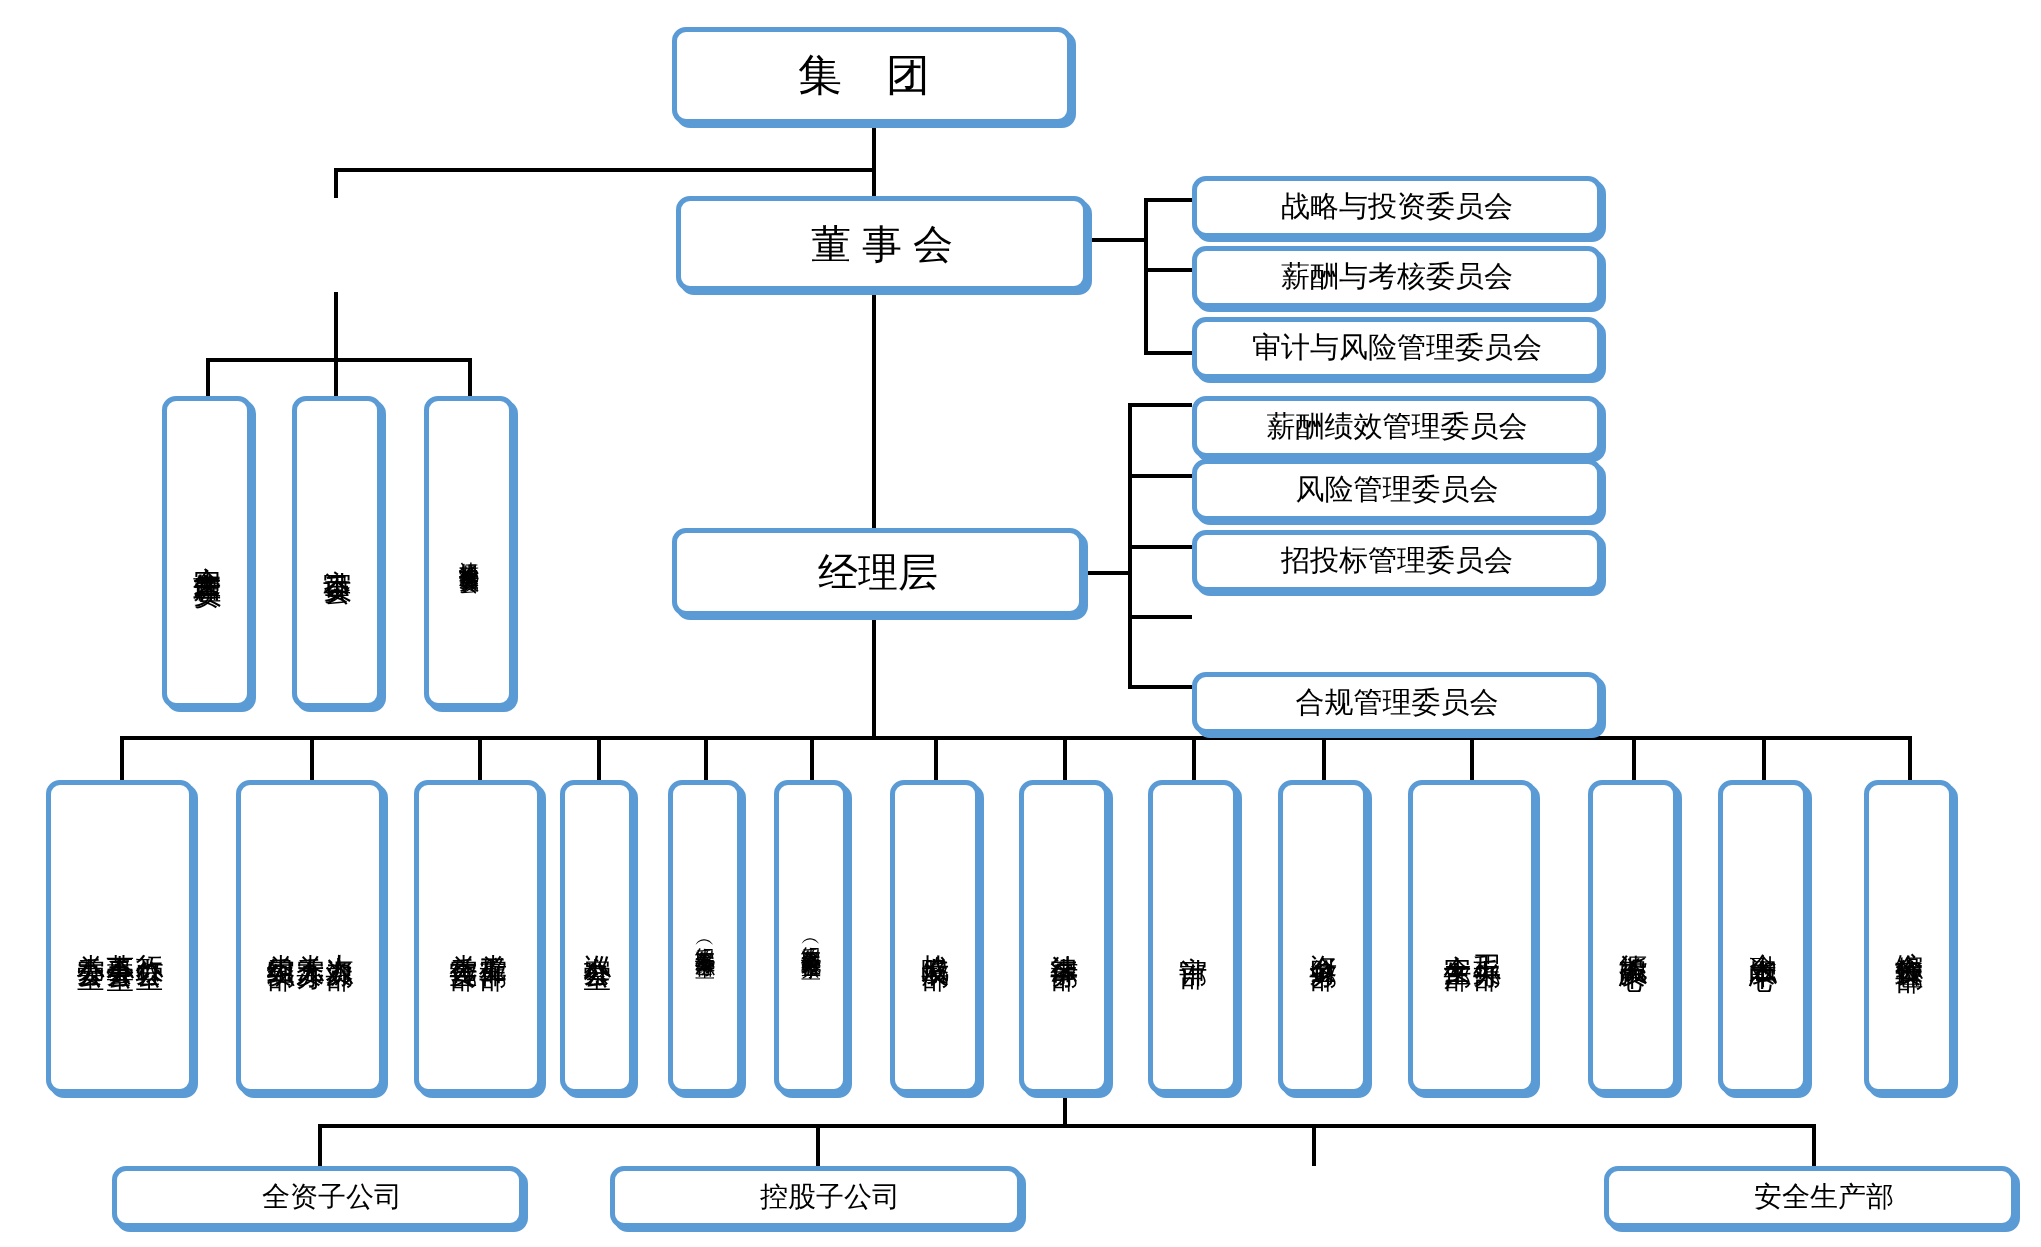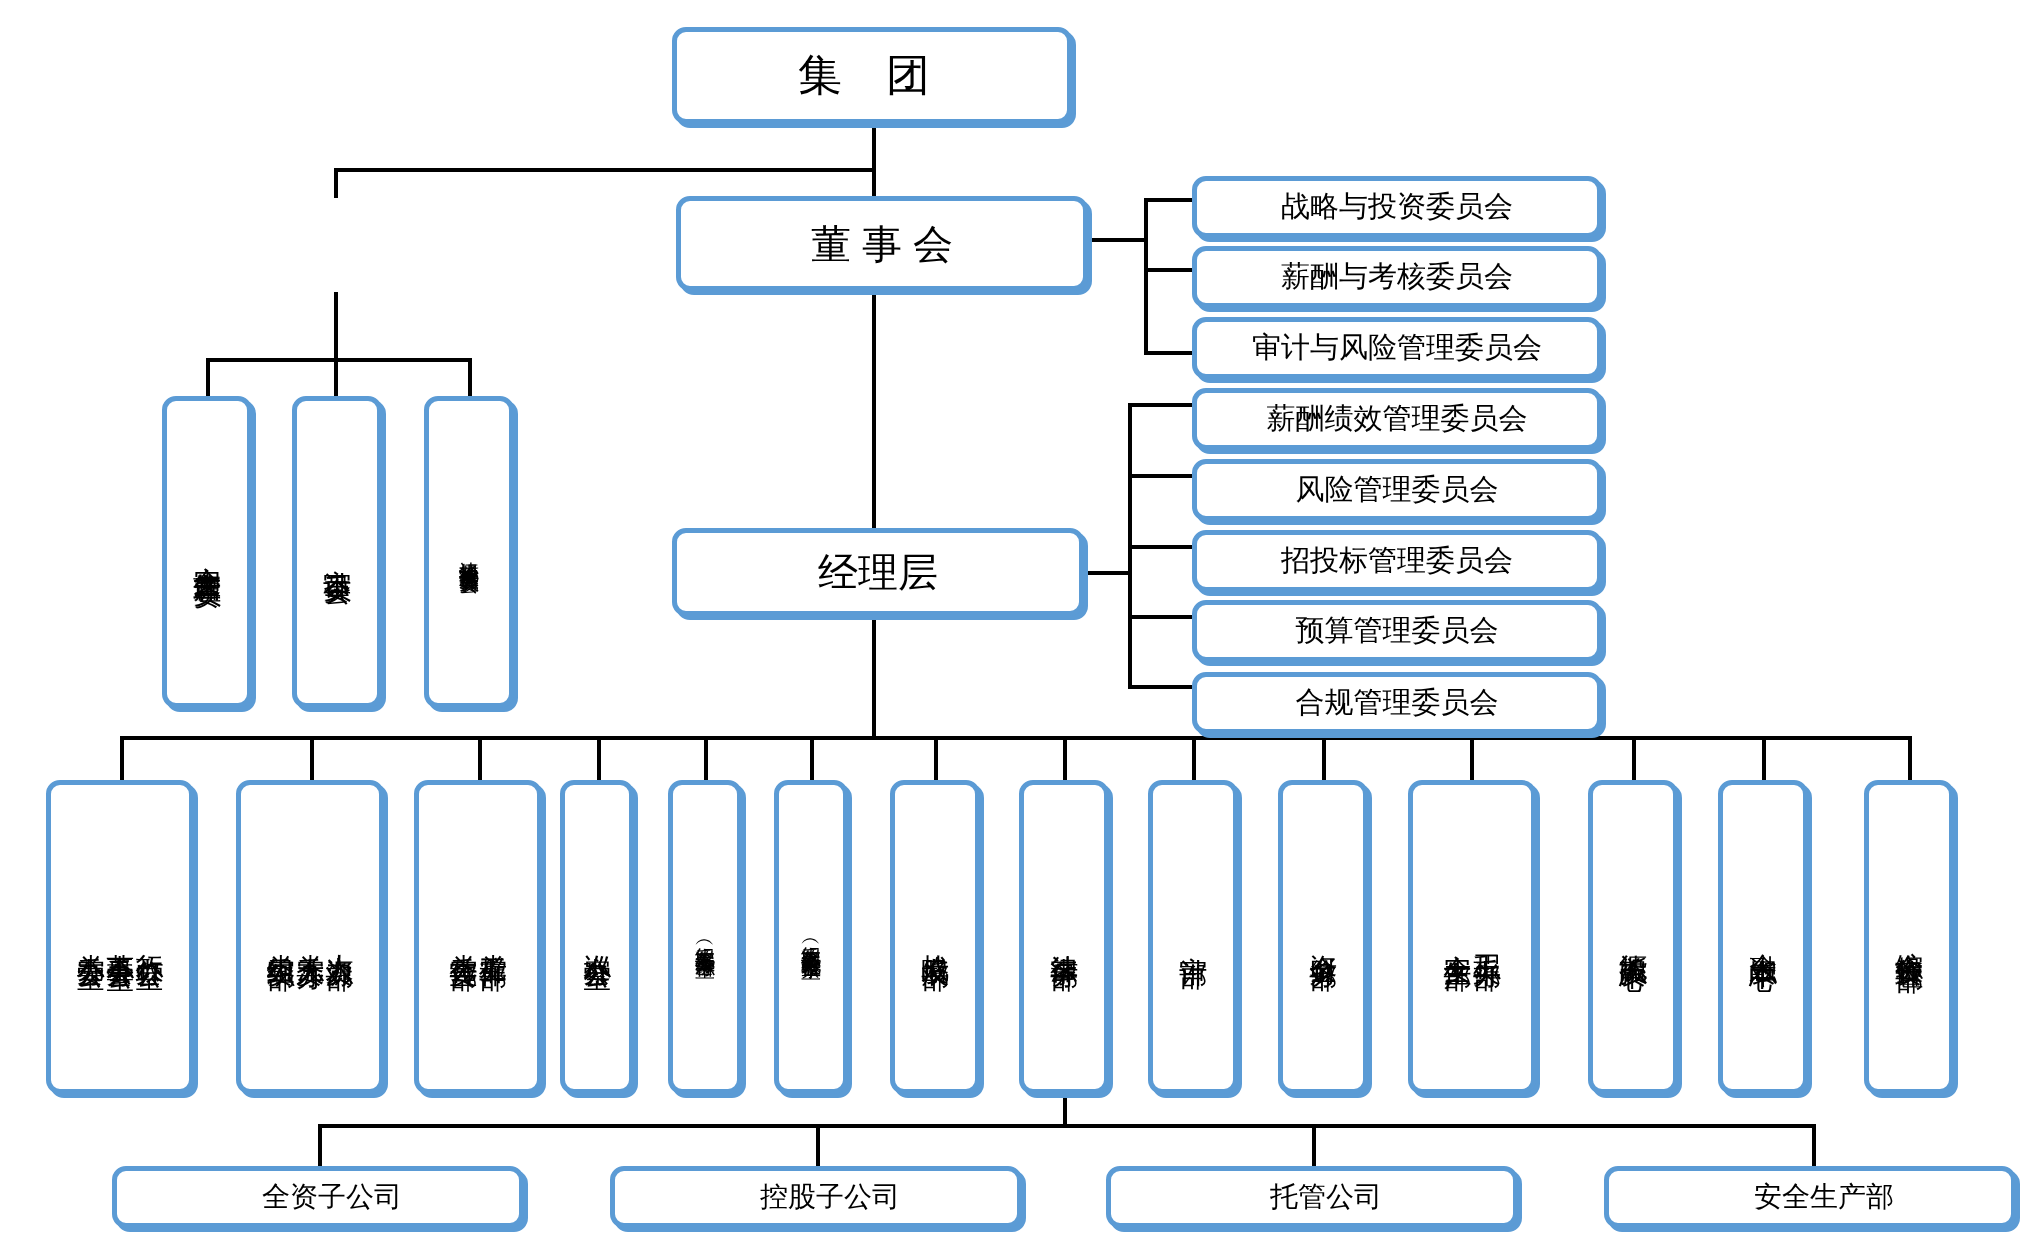--- a/index.html
+++ b/index.html
@@ -136,31 +136,28 @@
   <div class="node h-node comm" style="left:1192px;top:176px;width:410px;height:62px;">
     <span class="lbl">战略与投资委员会</span>
   </div>
   <div class="node h-node comm" style="left:1192px;top:246px;width:410px;height:62px;">
     <span class="lbl">薪酬与考核委员会</span>
   </div>
   <div class="node h-node comm" style="left:1192px;top:317px;width:410px;height:62px;">
     <span class="lbl">审计与风险管理委员会</span>
   </div>
 
-  <div class="node h-node comm" style="left:1192px;top:388px;width:410px;height:62px;justify-content:center;">
+  <div class="node h-node comm" style="left:1192px;top:396px;width:410px;height:62px;justify-content:center;">
     <span class="lbl">薪酬绩效管理委员会</span>
   </div>
   <div class="node h-node comm" style="left:1192px;top:459px;width:410px;height:62px;">
     <span class="lbl">风险管理委员会</span>
   </div>
   <div class="node h-node comm" style="left:1192px;top:530px;width:410px;height:62px;">
     <span class="lbl">招投标管理委员会</span>
-  </div>
-  <div class="node h-node comm" style="left:1192px;top:600px;width:410px;height:62px;">
-    <span class="lbl">预算管理委员会</span>
   </div>
   <div class="node h-node comm" style="left:1192px;top:672px;width:410px;height:62px;">
     <span class="lbl">合规管理委员会</span>
   </div>
 
   <div class="node v-node" style="left:46px;top:780px;width:148px;height:314px;">
     <span class="lbl">行政办公室
 董事会办公室
 党委办公室</span>
   </div>
@@ -207,20 +204,17 @@
   <div class="node v-node" style="left:1864px;top:780px;width:90px;height:314px;">
     <span class="lbl">综合投资管理部</span>
   </div>
 
   <div class="node h-node sub" style="left:112px;top:1166px;width:412px;height:62px;">
     <span class="lbl">全资子公司</span>
   </div>
   <div class="node h-node sub" style="left:610px;top:1166px;width:412px;height:62px;">
     <span class="lbl">控股子公司</span>
   </div>
-  <div class="node h-node sub" style="left:1106px;top:1166px;width:412px;height:62px;">
-    <span class="lbl">托管公司</span>
-  </div>
   <div class="node h-node sub" style="left:1604px;top:1166px;width:412px;height:62px;">
     <span class="lbl">安全生产部</span>
   </div>
 
 </div>
 
 </body></html>

